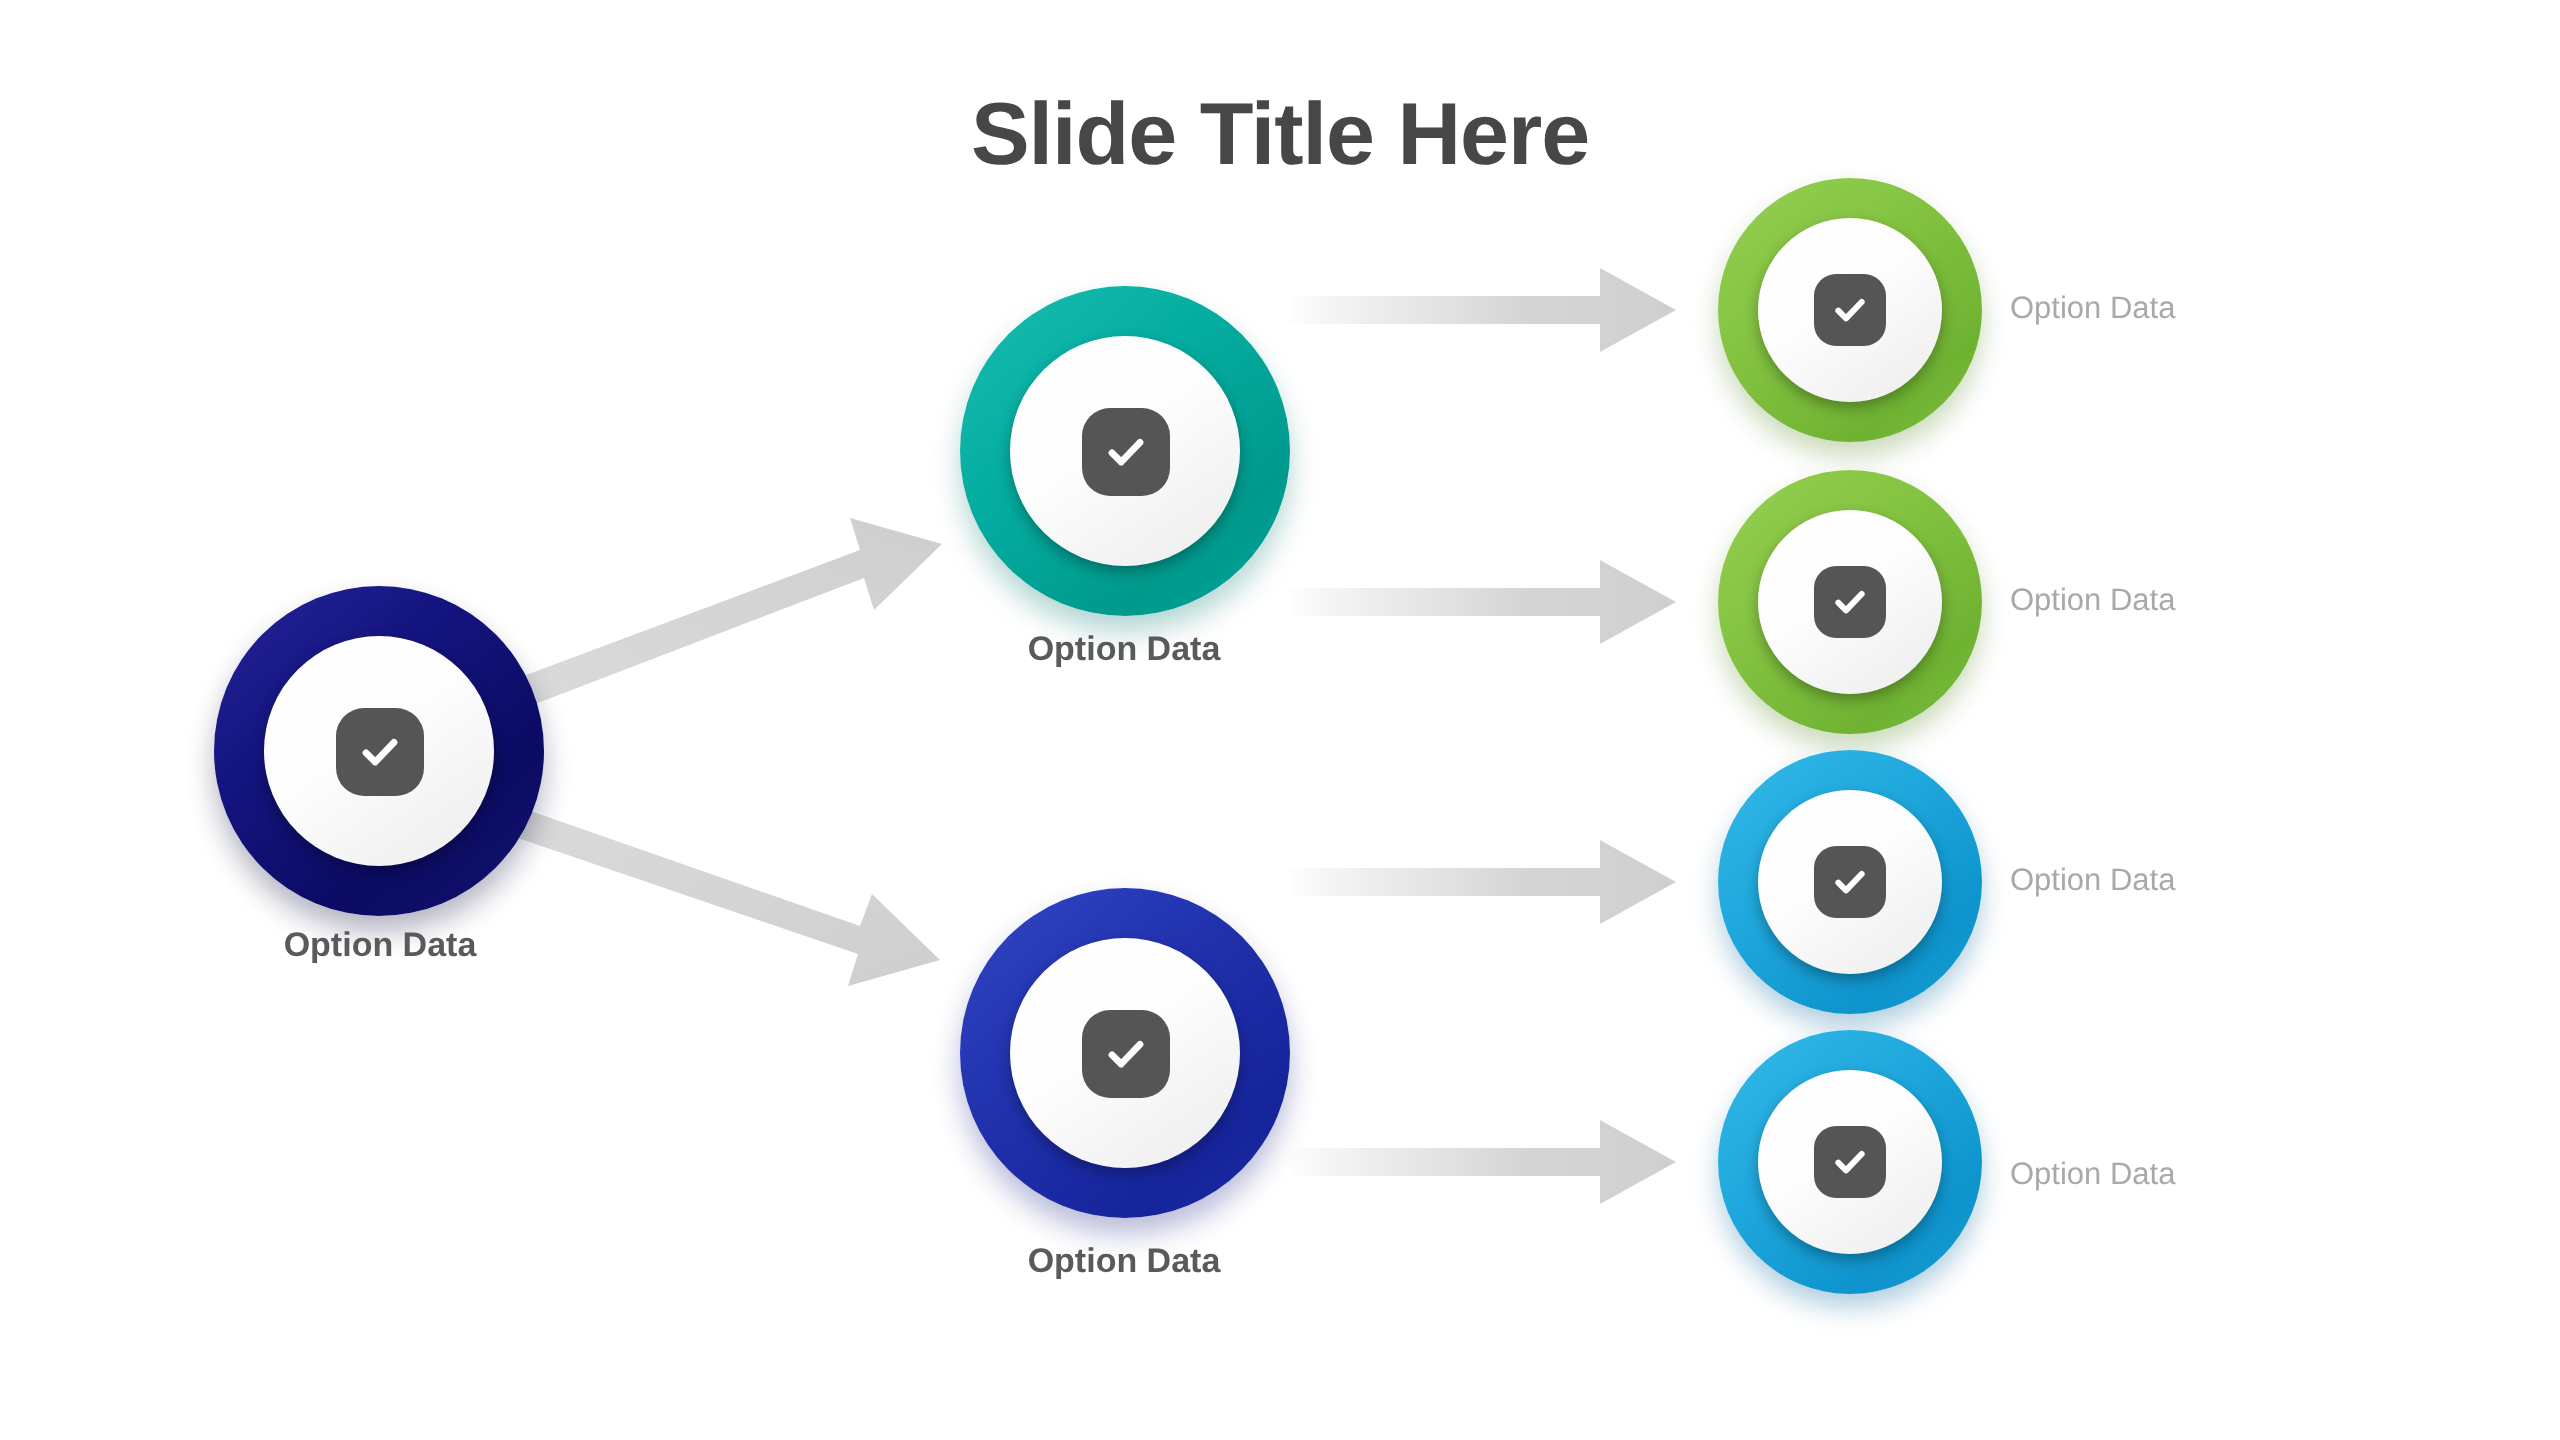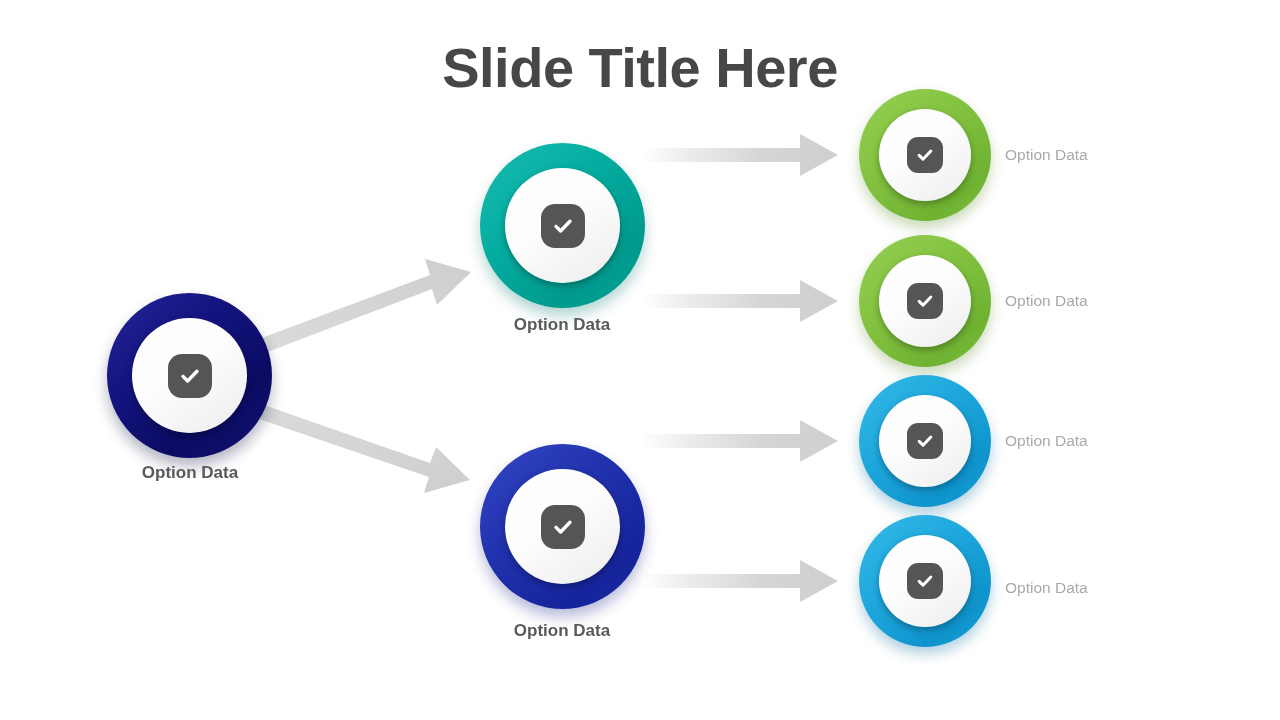--- a/index.html
+++ b/index.html
@@ -24,21 +24,21 @@
     background: #ffffff;
   }
 
   
   .slide-title {
     position: absolute;
     left: 0;
     top: 38px;
     width: 1280px;
     text-align: center;
-    font-size: 56px;
+    font-size: 44px;
     font-weight: bold;
     color: #474747;
     letter-spacing: -0.5px;
     line-height: 60px;
     white-space: nowrap;
   }
 
   
   #arrow-layer {
     position: absolute;

